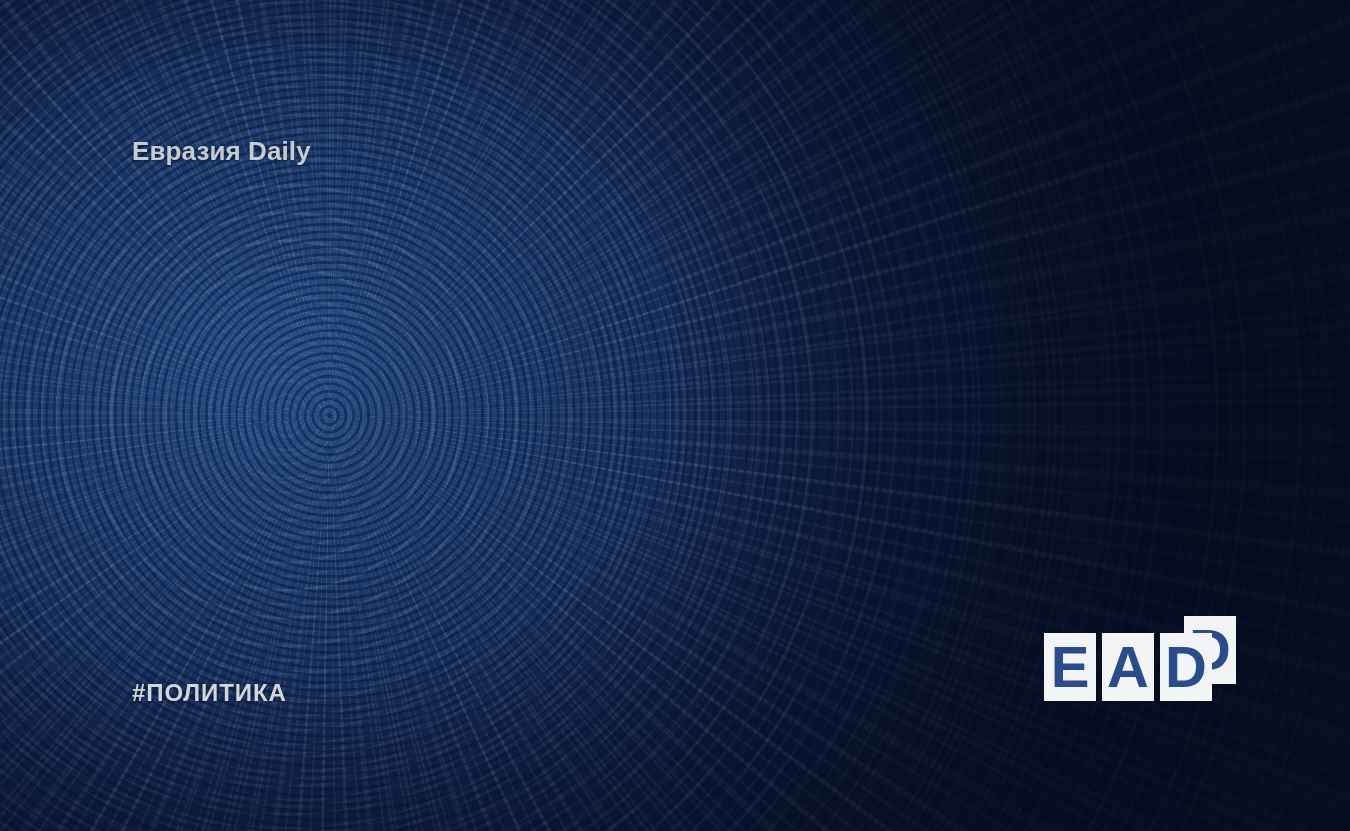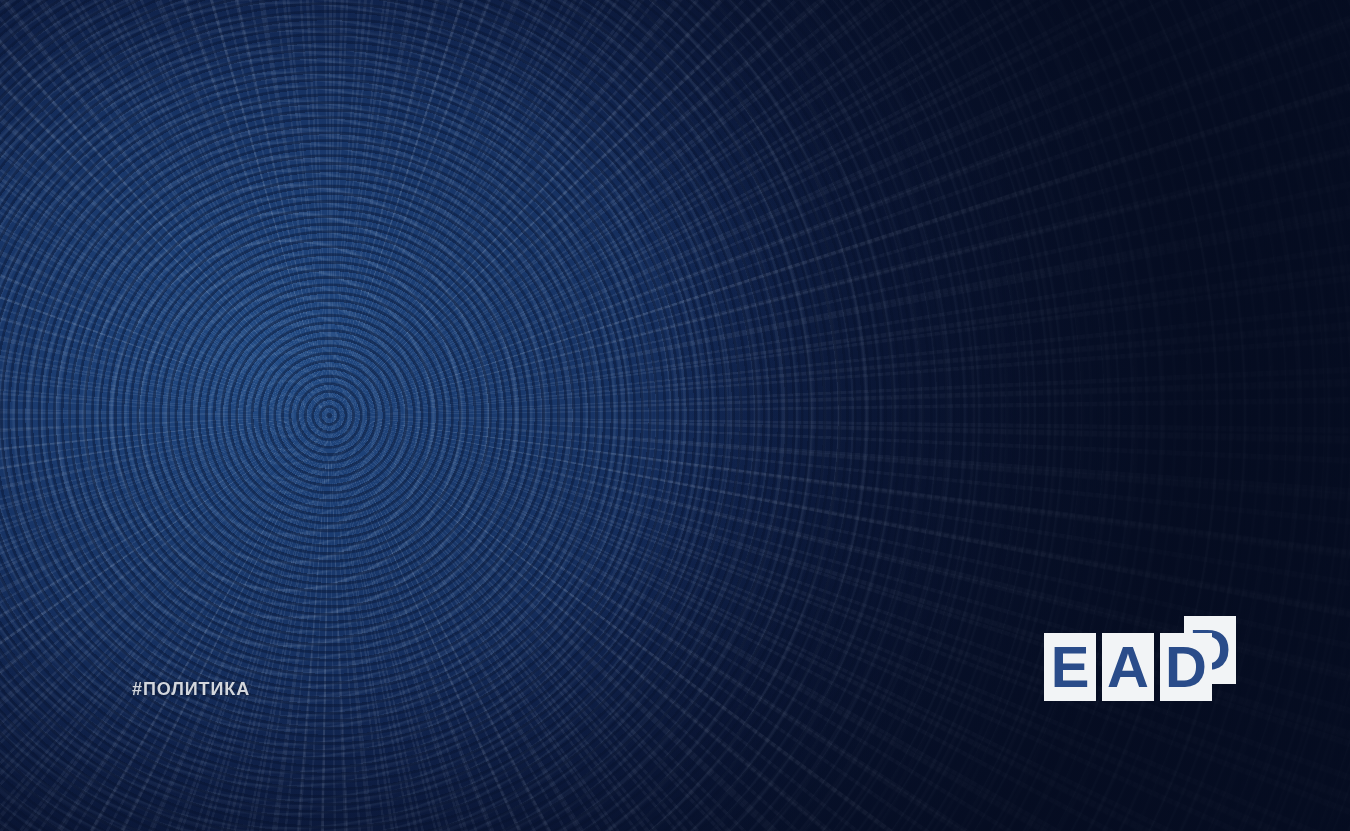--- a/index.html
+++ b/index.html
@@ -145,21 +145,21 @@
     font-weight: bold;
     color: #ffffff;
     letter-spacing: -.2px;
     text-shadow: 0 2px 8px rgba(3, 10, 26, .45);
   }
 
   .rubric {
     position: absolute;
     left: 132px;
     top: 679px;
-    font-size: 18px;
+    font-size: 24px;
     font-weight: bold;
     letter-spacing: .9px;
     color: #d3d7dd;
     text-shadow: 0 1px 3px rgba(3, 10, 26, .55);
     white-space: nowrap;
   }
 
   
   .logo {
     position: absolute;
@@ -195,20 +195,21 @@
 <div class="card">
 
   <div class="sky-base"></div>
   <div class="sky-rings"></div>
   <div class="sky-rings2"></div>
   <div class="sky-dashes"></div>
   <div class="sky-dashes-b"></div>
   <div class="sky-breakup"></div>
   <div class="sky-vignette"></div>
 
+  <div class="brand">Евразия Daily</div>
 
 
   <div class="rubric">#ПОЛИТИКА</div>
 
   <div class="logo">
     <div class="logo-tile tile-d2">
       <span>D</span>
     </div>
     <div class="logo-tile tile-e">
       <span>E</span>

